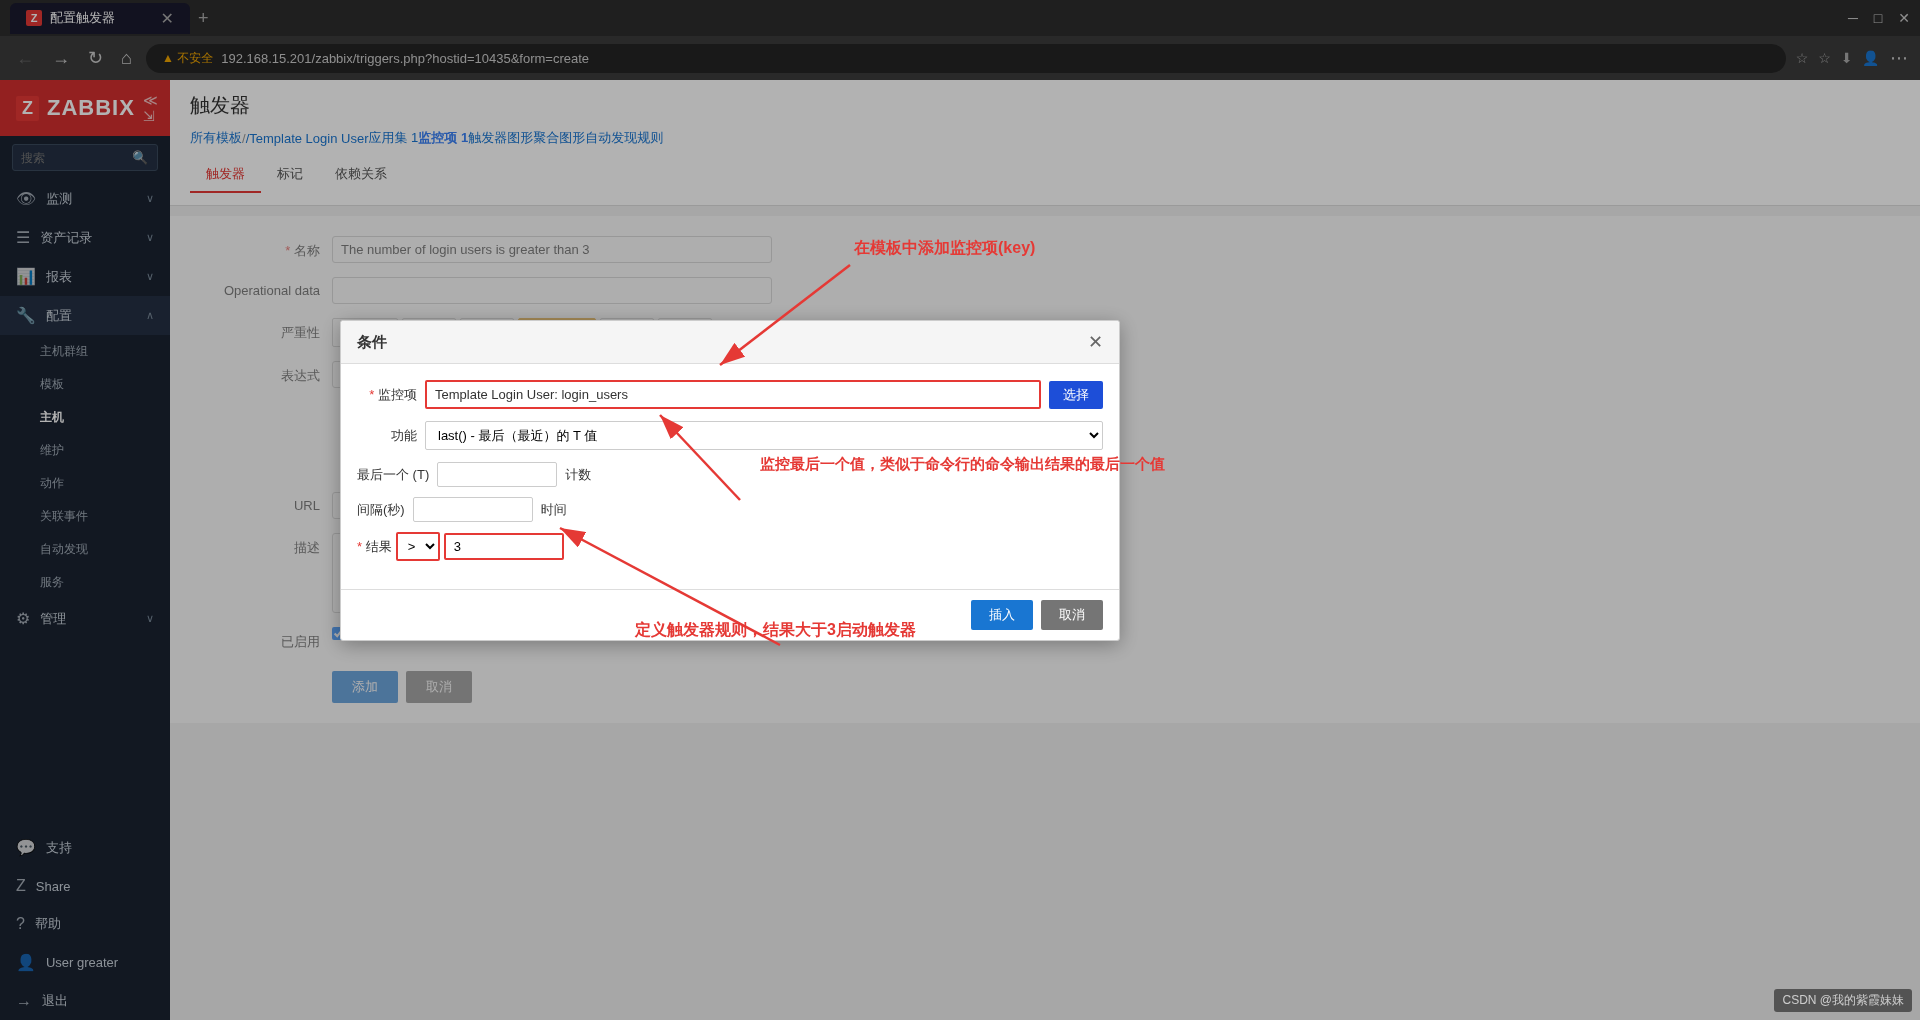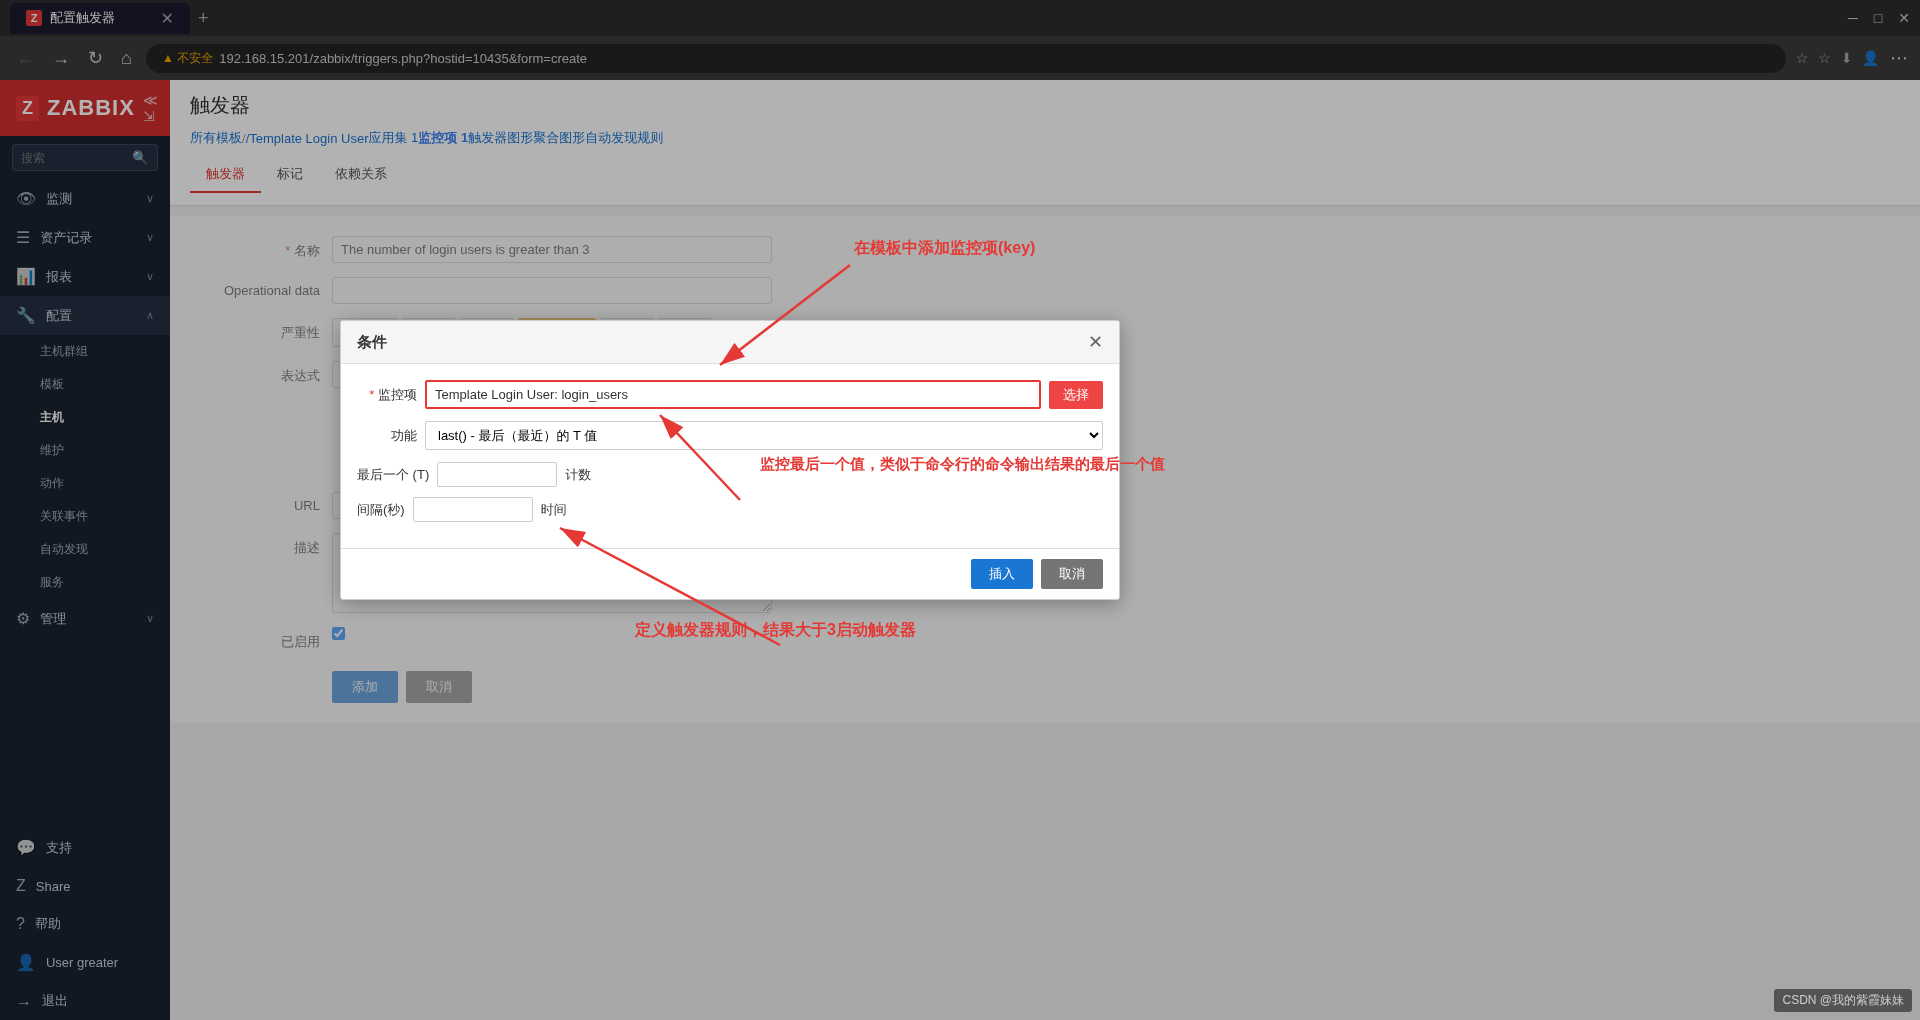--- a/index.html
+++ b/index.html
@@ -10,23 +10,23 @@
     .browser-tab { background: #1a1a2e; color: #fff; padding: 6px 16px; border-radius: 6px 6px 0 0; font-size: 13px; display: flex; align-items: center; gap: 8px; min-width: 180px; }
     .tab-favicon { background: #e53935; color: white; font-weight: bold; font-size: 11px; width: 16px; height: 16px; display: flex; align-items: center; justify-content: center; border-radius: 2px; }
     .tab-close { color: #aaa; cursor: pointer; font-size: 16px; margin-left: auto; }
     .tab-new { color: #aaa; font-size: 18px; cursor: pointer; }
     .win-controls { margin-left: auto; display: flex; gap: 16px; color: #ccc; font-size: 14px; cursor: pointer; }
 
     
     .address-bar { background: #3c3c3c; height: 44px; display: flex; align-items: center; padding: 0 12px; gap: 10px; }
     .nav-btn { color: #ccc; font-size: 18px; cursor: pointer; padding: 4px; }
     .nav-btn.disabled { color: #666; }
-    .address-box { flex: 1; background: #252525; border-radius: 20px; padding: 6px 16px; color: #eee; font-size: 13px; display: flex; align-items: center; gap: 6px; }
+    .address-box { flex: 1; background: #252525; border-radius: 20px; padding: 6px 16px; color: #eee; font-size: 13px; display: flex; align-items: center; }
     .address-warning { color: #f0a500; font-size: 12px; }
-    .address-url { color: #ccc; }
+    .address-url { color: #ccc; margin-left: 8px; }
     .addr-icons { display: flex; gap: 10px; color: #aaa; font-size: 14px; cursor: pointer; }
     .more-btn { color: #ccc; font-size: 18px; cursor: pointer; }
 
     
     .app-layout { display: flex; height: calc(1020px - 80px); }
 
     
     .sidebar { width: 170px; background: #1a2332; color: #c8d0d9; flex-shrink: 0; display: flex; flex-direction: column; }
     .sidebar-logo { background: #d32f2f; padding: 12px 16px; display: flex; align-items: center; gap: 8px; }
     .logo-text { color: white; font-size: 22px; font-weight: bold; letter-spacing: 1px; }
@@ -71,21 +71,21 @@
     .modal-overlay { position: fixed; top: 0; left: 0; right: 0; bottom: 0; background: rgba(0,0,0,0.3); z-index: 100; }
     .modal { position: absolute; top: 320px; left: 340px; width: 780px; background: white; border: 1px solid #ccc; border-radius: 3px; box-shadow: 0 4px 20px rgba(0,0,0,0.3); z-index: 200; }
     .modal-header { background: #f5f5f5; padding: 10px 16px; border-bottom: 1px solid #ddd; display: flex; align-items: center; justify-content: space-between; border-radius: 3px 3px 0 0; }
     .modal-title { font-size: 15px; font-weight: bold; color: #333; }
     .modal-close { cursor: pointer; color: #666; font-size: 18px; }
     .modal-body { padding: 16px; }
     .modal-row { display: flex; align-items: center; margin-bottom: 12px; gap: 8px; }
     .modal-label { width: 60px; text-align: right; font-size: 13px; color: #333; flex-shrink: 0; }
     .modal-label.required::before { content: "* "; color: #e53935; }
     .monitor-item-box { flex: 1; border: 2px solid #e53935; border-radius: 2px; padding: 5px 8px; font-size: 13px; color: #333; background: white; }
-    .select-btn { background: #ef4444; color: white; border: none; padding: 5px 14px; border-radius: 2px; cursor: pointer; font-size: 13px; }
+    .select-btn { background: #1d4ed8; color: white; border: none; padding: 5px 14px; border-radius: 2px; cursor: pointer; font-size: 13px; }
     .func-select { flex: 1; border: 1px solid #ccc; border-radius: 2px; padding: 5px 8px; font-size: 13px; background: white; }
     .t-row { display: flex; align-items: center; gap: 8px; margin-bottom: 10px; }
     .t-label { font-size: 13px; color: #333; }
     .t-input { border: 1px solid #ccc; border-radius: 2px; padding: 4px 8px; font-size: 13px; width: 120px; }
     .result-row { display: flex; align-items: center; gap: 4px; margin-bottom: 12px; }
     .result-label { font-size: 13px; color: #333; }
     .result-label.required::before { content: "* "; color: #e53935; }
     .result-select { border: 2px solid #e53935; border-radius: 2px; padding: 4px 6px; font-size: 13px; background: white; }
     .result-input { border: 2px solid #e53935; border-radius: 2px; padding: 4px 8px; font-size: 13px; width: 120px; }
     .modal-footer { padding: 10px 16px; border-top: 1px solid #ddd; display: flex; justify-content: flex-end; gap: 8px; }
@@ -326,20 +326,29 @@
         <input class="t-input" type="text" style="">
         <span class="t-label">计数</span>
       </div>
 
       <div class="t-row">
         <span class="t-label">间隔(秒)</span>
         <input class="t-input" type="text" style="">
         <span class="t-label">时间</span>
       </div>
 
+      <div class="result-row">
+        <span class="result-label required">结果</span>
+        <select class="result-select">
+          <option>&gt;</option>
+          <option>&lt;</option>
+          <option>=</option>
+        </select>
+        <input class="result-input" type="text" value="3" style="">
+      </div>
     </div>
     <div class="modal-footer">
       <button class="btn-insert">插入</button>
       <button class="btn-cancel">取消</button>
     </div>
   </div>
 </div>
 
 <svg class="arrows-svg" viewBox="0 0 1920 1020">
 

